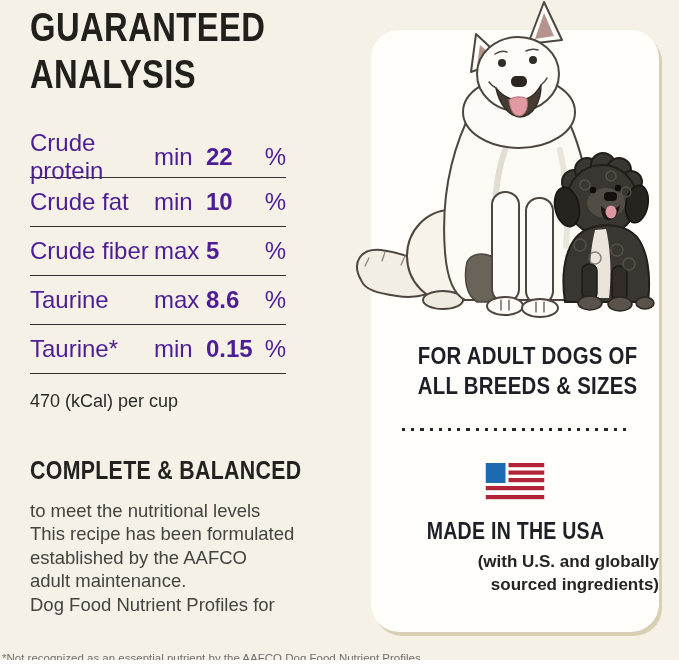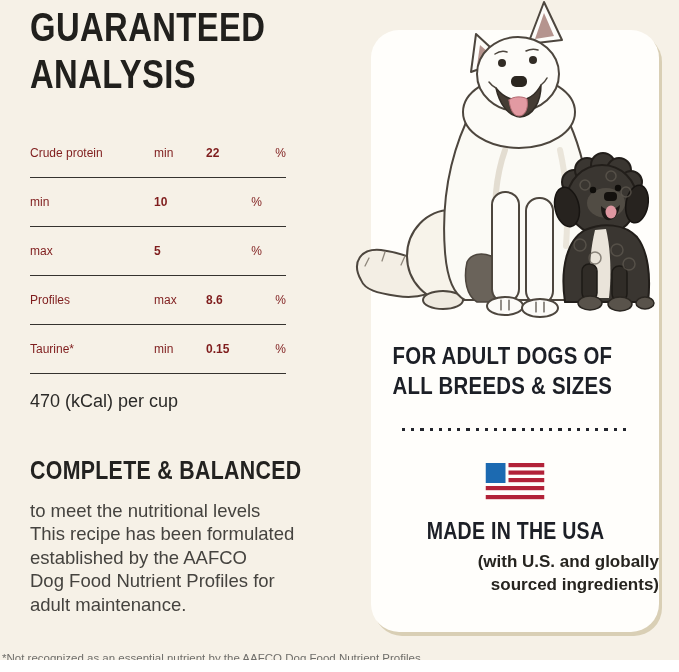--- a/index.html
+++ b/index.html
@@ -7,37 +7,37 @@
   .page { position:relative; width:679px; height:660px; background:#f6f1e7; overflow:hidden; }
 
   
   .left-col { position:absolute; left:30px; top:4px; width:300px; }
   .ga-title { font-size:41px; font-weight:800; line-height:47px; color:#21201d;
               letter-spacing:.5px; white-space:nowrap;
               transform:scaleX(.80); transform-origin:0 0; }
   .ga-table { position:absolute; left:30px; top:129px; width:256px; }
   .ga-row { display:grid; grid-template-columns:1fr 52px 56px 24px; align-items:center;
             height:49px; border-bottom:1.4px solid #35332f;
-            font-size:12px; color:#7f1d1d; }
+            font-size:24px; color:#4c1d95; }
   .ga-row .val { text-align:left; font-weight:700; }
   .ga-row .unit { text-align:right; }
   .kcal { position:absolute; left:30px; top:391px; font-size:18px; color:#2b2a28; }
   .cb-head { position:absolute; left:30px; top:455px; font-size:26px; font-weight:800;
              color:#232220; letter-spacing:.4px; white-space:nowrap;
              transform:scaleX(.82); transform-origin:0 0; }
   .cb-body { position:absolute; left:30px; top:499px; font-size:18.5px; line-height:23.4px;
              color:#45433f; }
 
   .footnote { position:absolute; left:2px; top:652px; font-size:11.5px; color:#6f6e6a; }
 
   
   .card { position:absolute; left:371px; top:30px; width:288px; height:602px;
           background:#fffefb; border-radius:28px; box-shadow:3px 4px 0 #d9cfb5; }
   .dogs { position:absolute; left:-16px; top:-30px; width:310px; height:330px; }
-  .card-heading { position:absolute; top:311px; left:0; right:0; text-align:left;
+  .card-heading { position:absolute; top:311px; left:0; right:0; text-align:right;
                   font-size:24px; font-weight:800; line-height:30px; color:#1c1f26;
                   letter-spacing:.3px; }
   .card-heading span { display:block; transform:scaleX(.85); transform-origin:50% 0;
                        white-space:nowrap; }
   .dotted { position:absolute; top:398px; left:31px; width:230px; height:3.2px;
             background:repeating-linear-gradient(90deg,#23262d 0 3.2px,transparent 3.2px 9.2px); }
   .flag { position:absolute; top:433px; left:50%; transform:translateX(-50%); }
   .made-in { position:absolute; top:488px; left:0; right:0; text-align:center;
              font-size:23px; font-weight:800; color:#1c1f26; letter-spacing:.3px; }
   .made-in span { display:inline-block; transform:scaleX(.85); white-space:nowrap; }
@@ -57,53 +57,55 @@
   </section>
 
   <div class="ga-table">
     <div class="ga-row">
       <span>Crude protein</span>
       <span>min</span>
       <span class="val">22</span>
       <span class="unit">%</span>
     </div>
     <div class="ga-row">
+      <span>Crude fat</span>
       <span>min</span>
       <span class="val">10</span>
       <span class="unit">%</span>
     </div>
     <div class="ga-row">
+      <span>Crude fiber</span>
       <span>max</span>
       <span class="val">5</span>
       <span class="unit">%</span>
     </div>
     <div class="ga-row">
-      <span>Profiles</span>
+      <span>Taurine</span>
       <span>max</span>
       <span class="val">8.6</span>
       <span class="unit">%</span>
     </div>
     <div class="ga-row">
       <span>Taurine*</span>
       <span>min</span>
       <span class="val">0.15</span>
       <span class="unit">%</span>
     </div>
   </div>
 
   <div class="kcal">470 (kCal) per cup</div>
 
   <h2 class="cb-head">COMPLETE &amp; BALANCED</h2>
 
   <div class="cb-body">
     <div>to meet the nutritional levels</div>
     <div>This recipe has been formulated</div>
     <div>established by the AAFCO</div>
+    <div>adult maintenance.</div>
     <div>Dog Food Nutrient Profiles for</div>
-    <div>adult maintenance.</div>
   </div>
 
   <aside class="card">
 
     <svg class="dogs" viewBox="0 0 310 330" xmlns="http://www.w3.org/2000/svg">
       <g stroke-linejoin="round" stroke-linecap="round">
 
         <path d="M6,280 C-4,262 6,248 26,250 C50,253 74,263 90,280 C84,294 62,299 42,296 C22,293 10,290 6,280 Z" fill="#f3eee4" stroke="#4d463e" stroke-width="2"></path>
         <path d="M14,258 l-4,8 M30,252 l-3,9 M50,256 l-4,9 M70,263 l-5,8" stroke="#8d857a" stroke-width="1.3" fill="none"></path>
 

